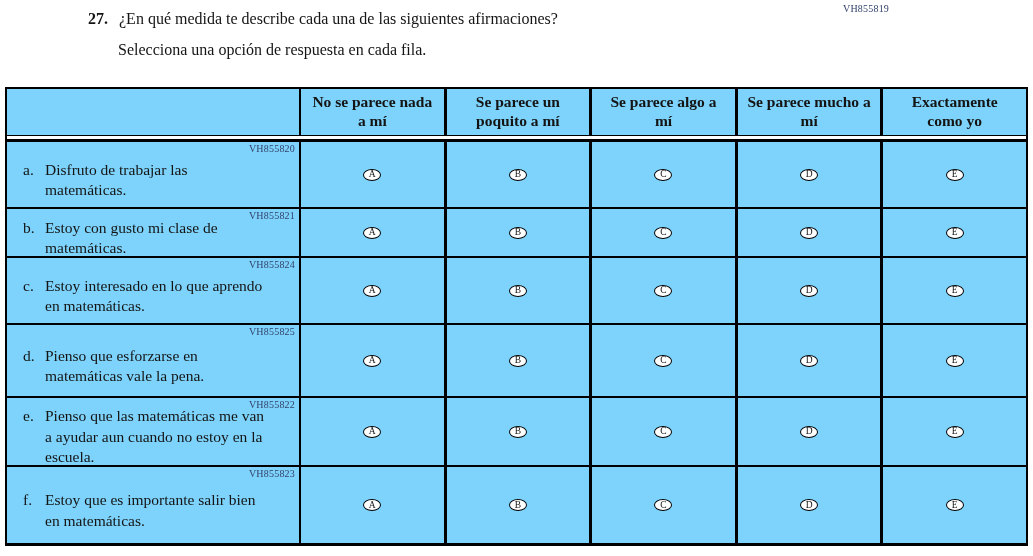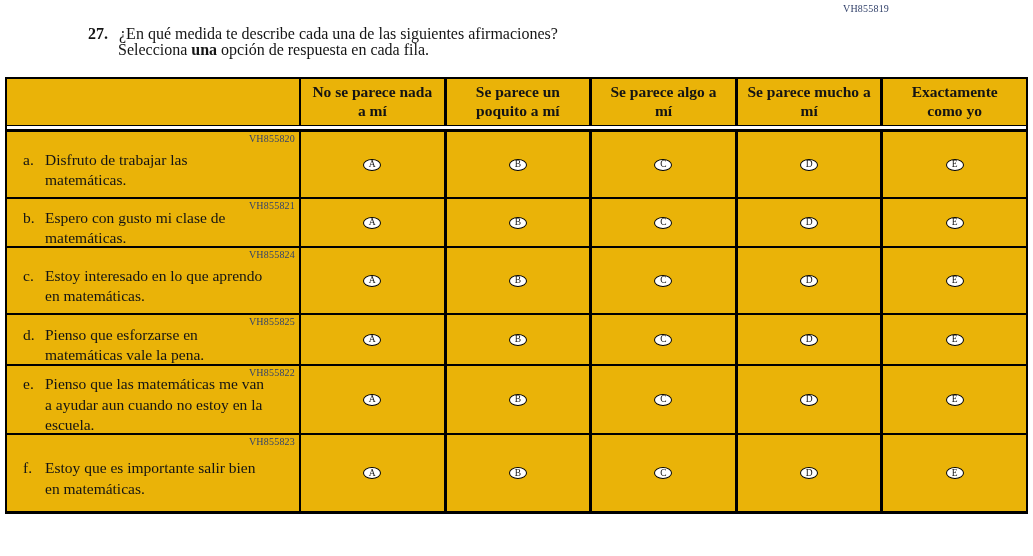--- a/index.html
+++ b/index.html
@@ -5,38 +5,38 @@
   html,body{margin:0;padding:0;background:#fff;}
   .page{
     position:relative;width:1033px;height:556px;background:#ffffff;
     font-family:"Liberation Serif",serif;color:#141414;overflow:hidden;
   }
   .form-code{
     position:absolute;left:843px;top:3px;
     font-size:10px;letter-spacing:.2px;color:#33426b;
   }
   .question-line{
-    position:absolute;left:88px;top:25px;font-size:16px;display:flex;gap:11px;white-space:nowrap;
+    position:absolute;left:88px;top:10px;font-size:16px;display:flex;gap:11px;white-space:nowrap;
   }
   .q-num{font-weight:bold;}
   .instruction{position:absolute;left:118px;top:41px;font-size:16px;white-space:nowrap;}
-  .b{font-weight:bold;}
+  .b{font-weight:normal;}
 
   .matrix{
-    position:absolute;left:5px;top:77px;width:1023px;
-    border:2px solid #000;border-bottom-width:3px;box-sizing:border-box;background:#eab308;
+    position:absolute;left:5px;top:87px;width:1023px;
+    border:2px solid #000;border-bottom-width:3px;box-sizing:border-box;background:#7dd3fc;
   }
   .row{display:flex;box-sizing:border-box;}
   .header-row{height:46px;}
   .sep{height:7px;border-top:1px solid #000;border-bottom:3px solid #000;box-sizing:border-box;background:#fff;}
   .body-row{border-top:2px solid #000;}
   .row-a{height:65px;border-top:none;}
   .row-b{height:49px;}
   .row-c{height:67px;}
-  .row-d{height:51px;}
+  .row-d{height:73px;}
   .row-e{height:69px;}
   .row-f{height:78px;}
 
   .cell{box-sizing:border-box;}
   .stmt-cell{flex:0 0 292px;width:292px;position:relative;display:flex;align-items:center;}
   .opt-cell{
     flex:1 1 0;border-left:3px solid #000;
     display:flex;align-items:center;justify-content:center;
   }
   .opt-cell.first{border-left-width:2px;}
@@ -113,21 +113,21 @@
       <div class="cell opt-cell">
           <span class="bubble">E</span>
         </div>
     </div>
 
     <div class="row body-row row-b">
       <div class="cell stmt-cell">
         <span class="vh">VH855821</span>
         <div class="stmt">
           <span class="letter">b.</span>
-          <span class="text">Espero con gusto mi clase de matemáticas.</span>
+          <span class="text">Estoy con gusto mi clase de matemáticas.</span>
         </div>
       </div>
       <div class="cell opt-cell first">
           <span class="bubble">A</span>
         </div>
       <div class="cell opt-cell">
           <span class="bubble">B</span>
         </div>
       <div class="cell opt-cell">
           <span class="bubble">C</span>

